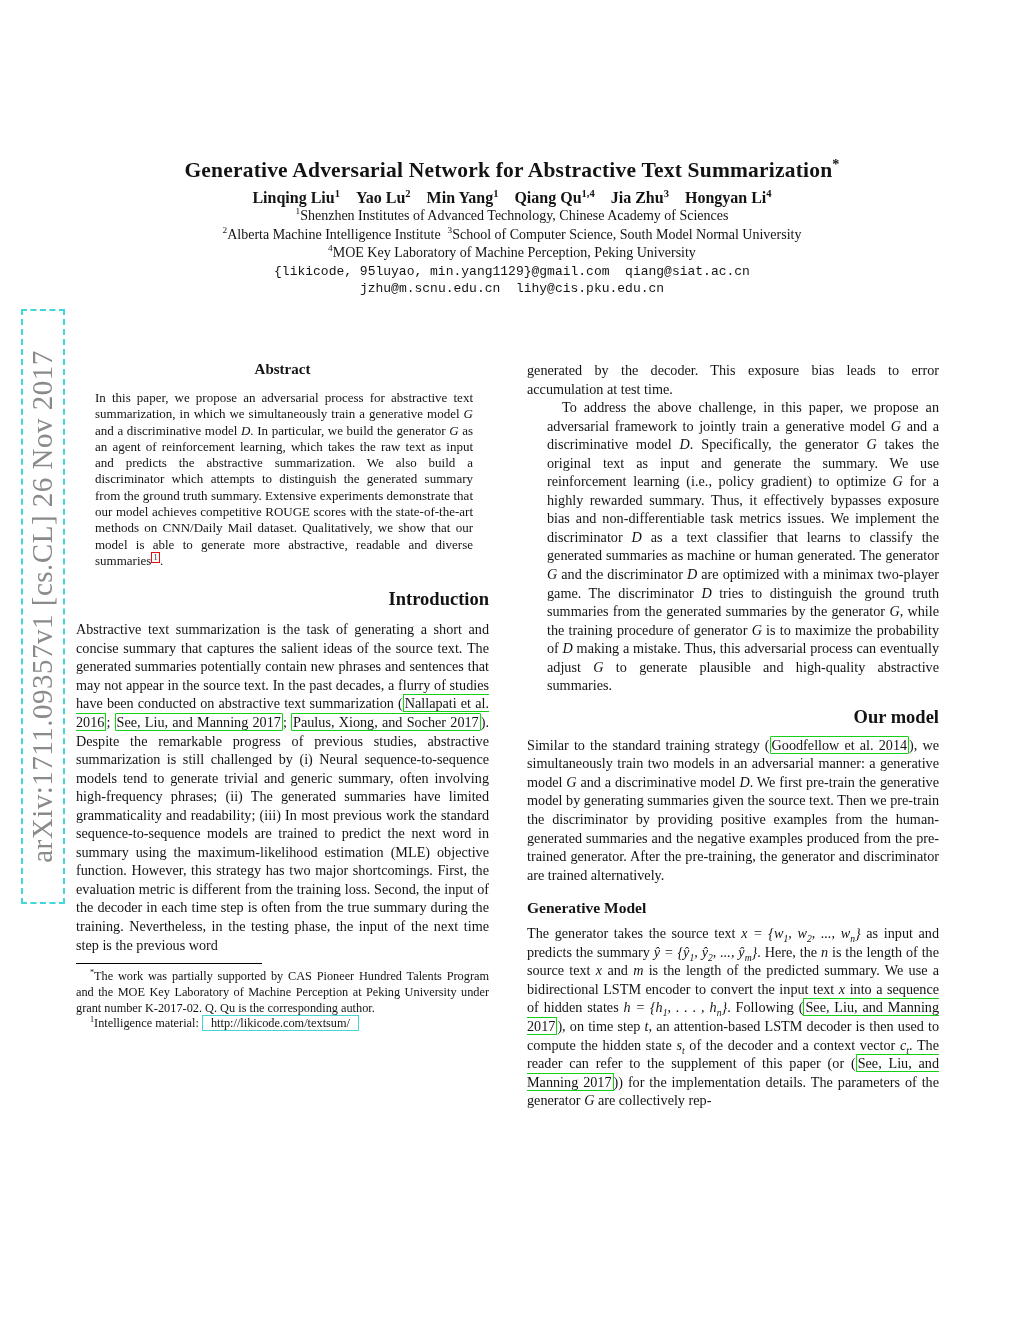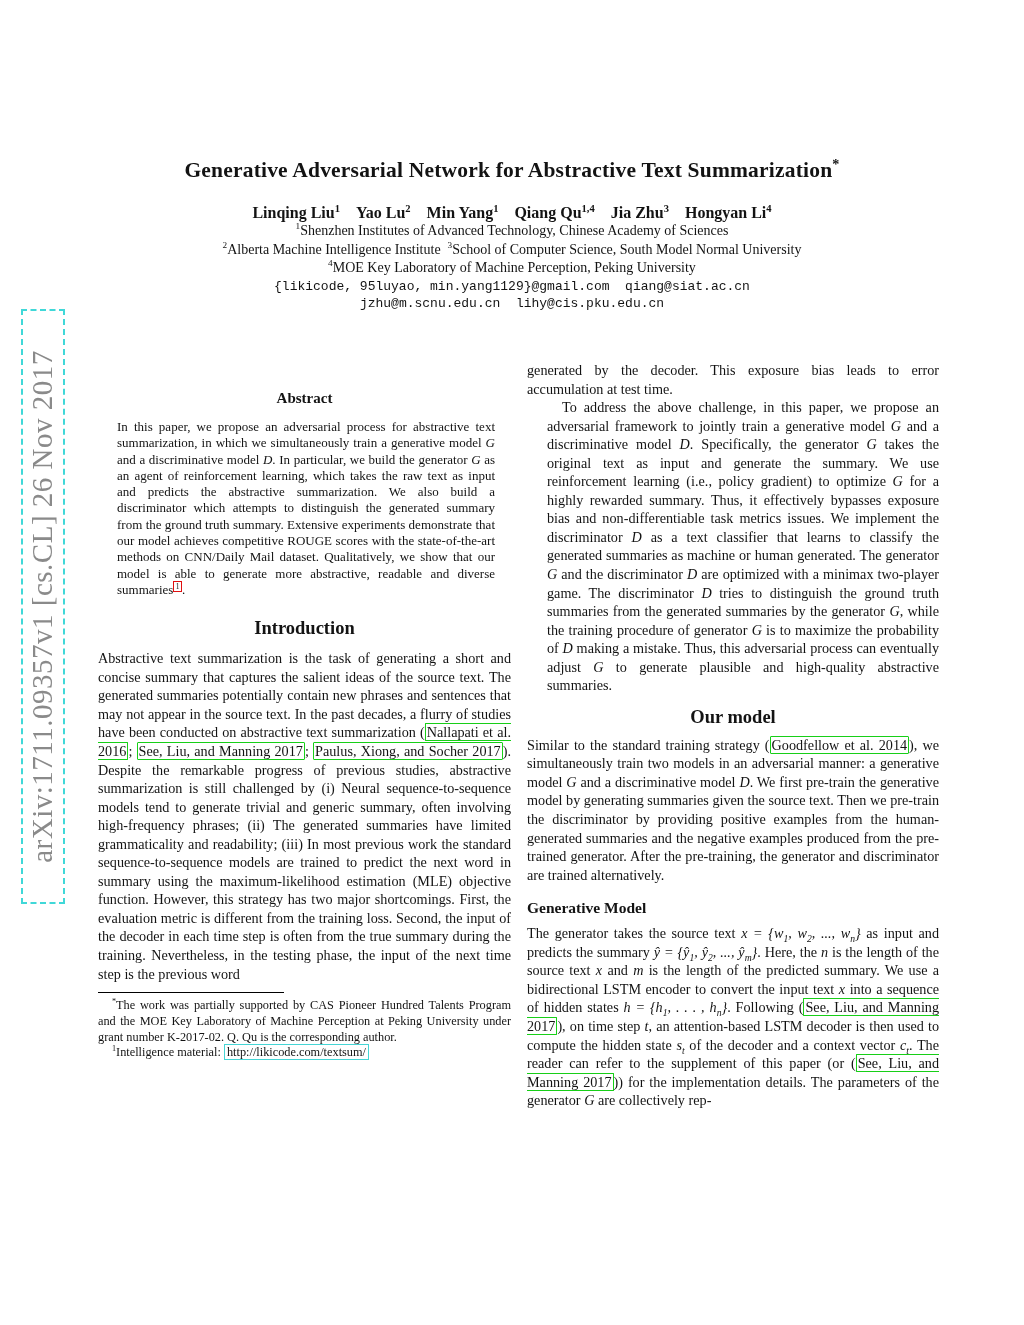--- a/index.html
+++ b/index.html
@@ -9,52 +9,52 @@
   
   .arxiv-banner{position:absolute;left:21px;top:904px;width:595px;height:44px;box-sizing:border-box;
         transform:rotate(-90deg);transform-origin:0 0;
         border:2px dashed var(--banner-border,#40d8d8);
         color:var(--banner-text,#8a8a8a);font-size:29px;line-height:39px;
         text-align:center;white-space:nowrap;letter-spacing:0.5px;}
 
   
   .header{position:absolute;top:158px;left:0;width:1024px;text-align:center;}
   .title{font-size:21.5px;font-weight:bold;margin:0;letter-spacing:0.2px;}
-  .authors{font-size:16px;font-weight:bold;margin-top:21px;}
+  .authors{font-size:16px;font-weight:bold;margin-top:6px;}
   .affil{font-size:14px;line-height:18.5px;}
   .affil:nth-of-type(1){margin-top:4px;}
   .email{font-family:"Liberation Mono",monospace;font-size:13px;line-height:17.5px;white-space:pre;}
 
   
   .col{position:absolute;top:361px;text-align:justify;}
-  .col-left{left:98px;width:413px;margin-top:29px;}
+  .col-left{left:76px;width:413px;}
   .col-right{left:527px;width:412px;}
 
   .abstract-h{font-size:15px;font-weight:bold;text-align:center;margin:0 0 12px 0;}
   .abstract-body{font-size:13px;line-height:16.3px;margin:0 16px 0 19px;}
-  .sec-h{font-size:18.5px;font-weight:bold;text-align:center;margin:20px 0 10px 0;}
+  .sec-h{font-size:18.5px;font-weight:bold;text-align:right;margin:20px 0 10px 0;}
   .col-right .sec-h{margin:12px 0 8px 0;}
   .subsec-h{font-size:15.5px;font-weight:bold;text-align:left;margin:15px 0 7px 0;}
   .body-text{font-size:14.2px;line-height:18.55px;margin:0;}
   .indent{text-indent:15px;margin-left:20px;}
 
   
   .footnote{margin-top:9px;}
   .fn-rule{width:186px;border-top:1.4px solid #000;margin-bottom:5px;}
   .fn{font-size:12.3px;line-height:15.7px;margin:0;}
   .fn-indent{text-indent:14px;}
 
   
   .seg-sup{vertical-align:super;font-size:66%;line-height:0;}
   .seg-math{font-style:italic;}
   .seg-mathsub{font-style:italic;vertical-align:sub;font-size:68%;line-height:0;}
   .seg-cite{border:1.5px solid var(--citation-box,#17d117);padding:0 1px;border-radius:1px;}
   .seg-refmark{border:1.5px solid var(--refmark-box,#e01010);vertical-align:super;
                font-size:58%;line-height:0;padding:0 1.5px;}
-  .seg-link{border:1.5px solid var(--link-box,#45d5d5);padding:0 2px;}
+  .seg-link{border:1.5px solid var(--link-box,#45d5d5);padding:0 8px;}
 </style>
 </head>
 <body>
 
 <div class="page">
 
   <div class="arxiv-banner">arXiv:1711.09357v1  [cs.CL]  26 Nov 2017</div>
 
   <header class="header">
     <h1 class="title"><span class="seg seg-t">Generative Adversarial Network for Abstractive Text Summarization</span><span class="seg seg-sup">*</span></h1>

